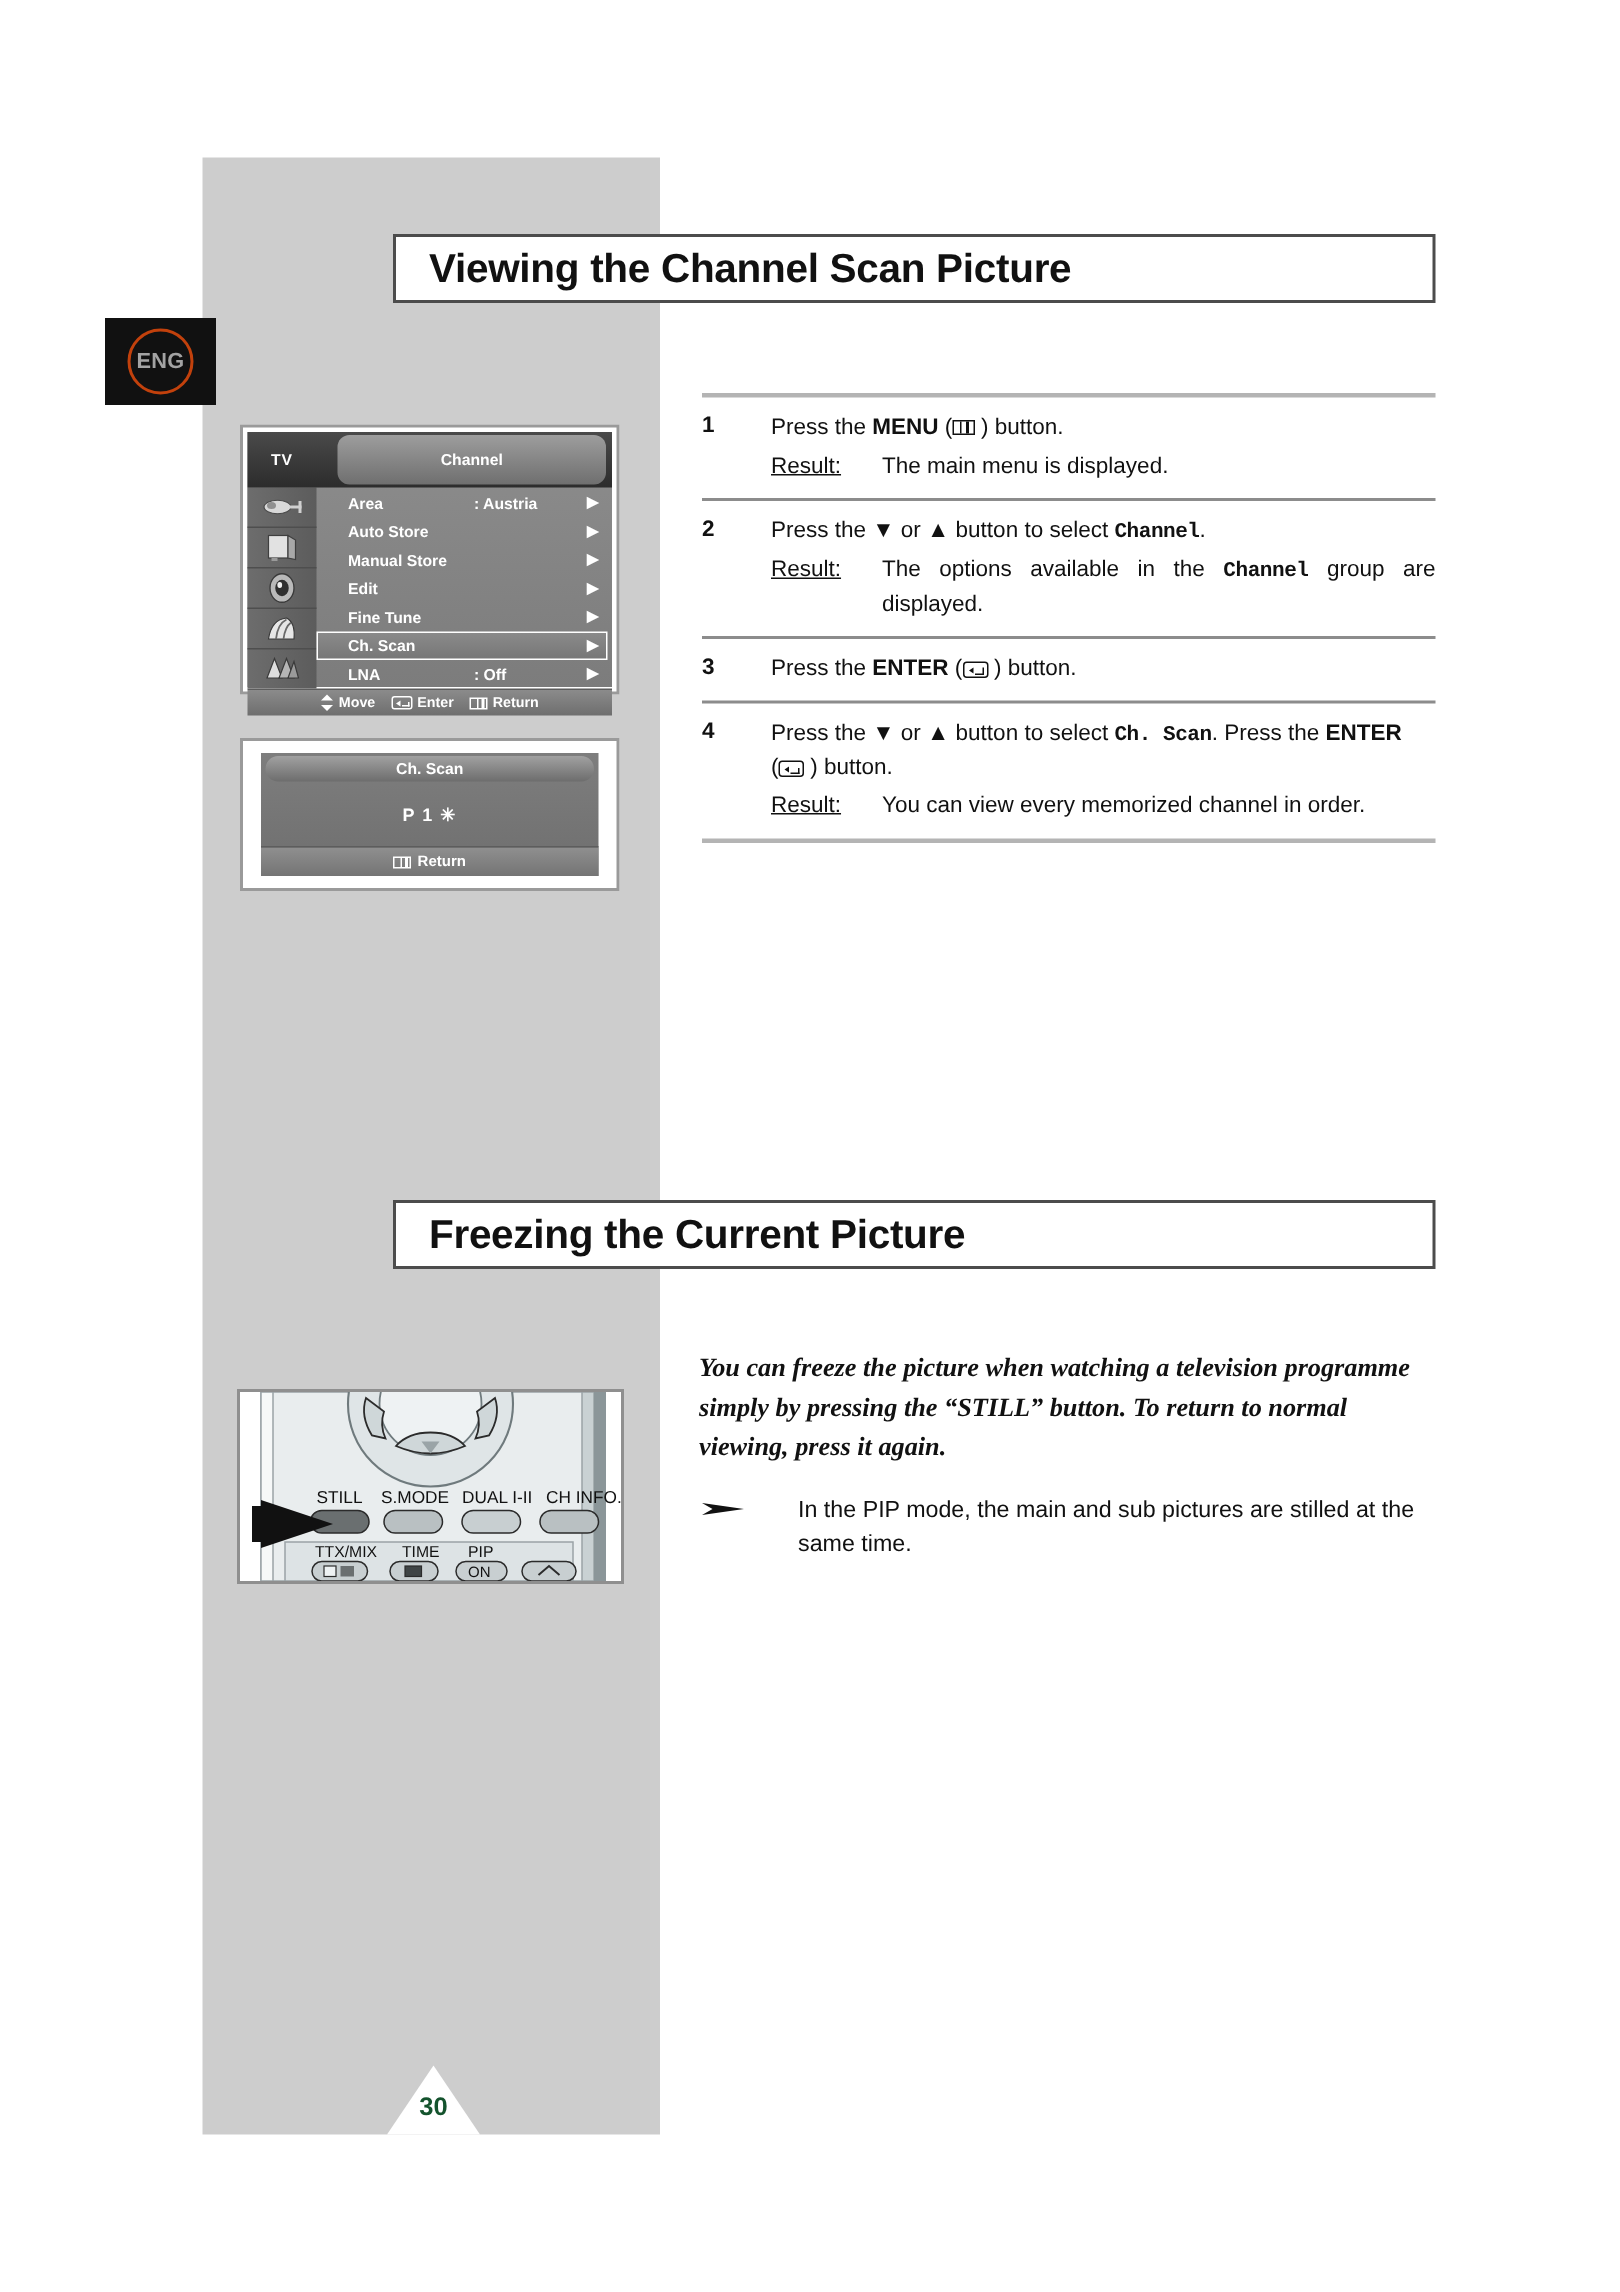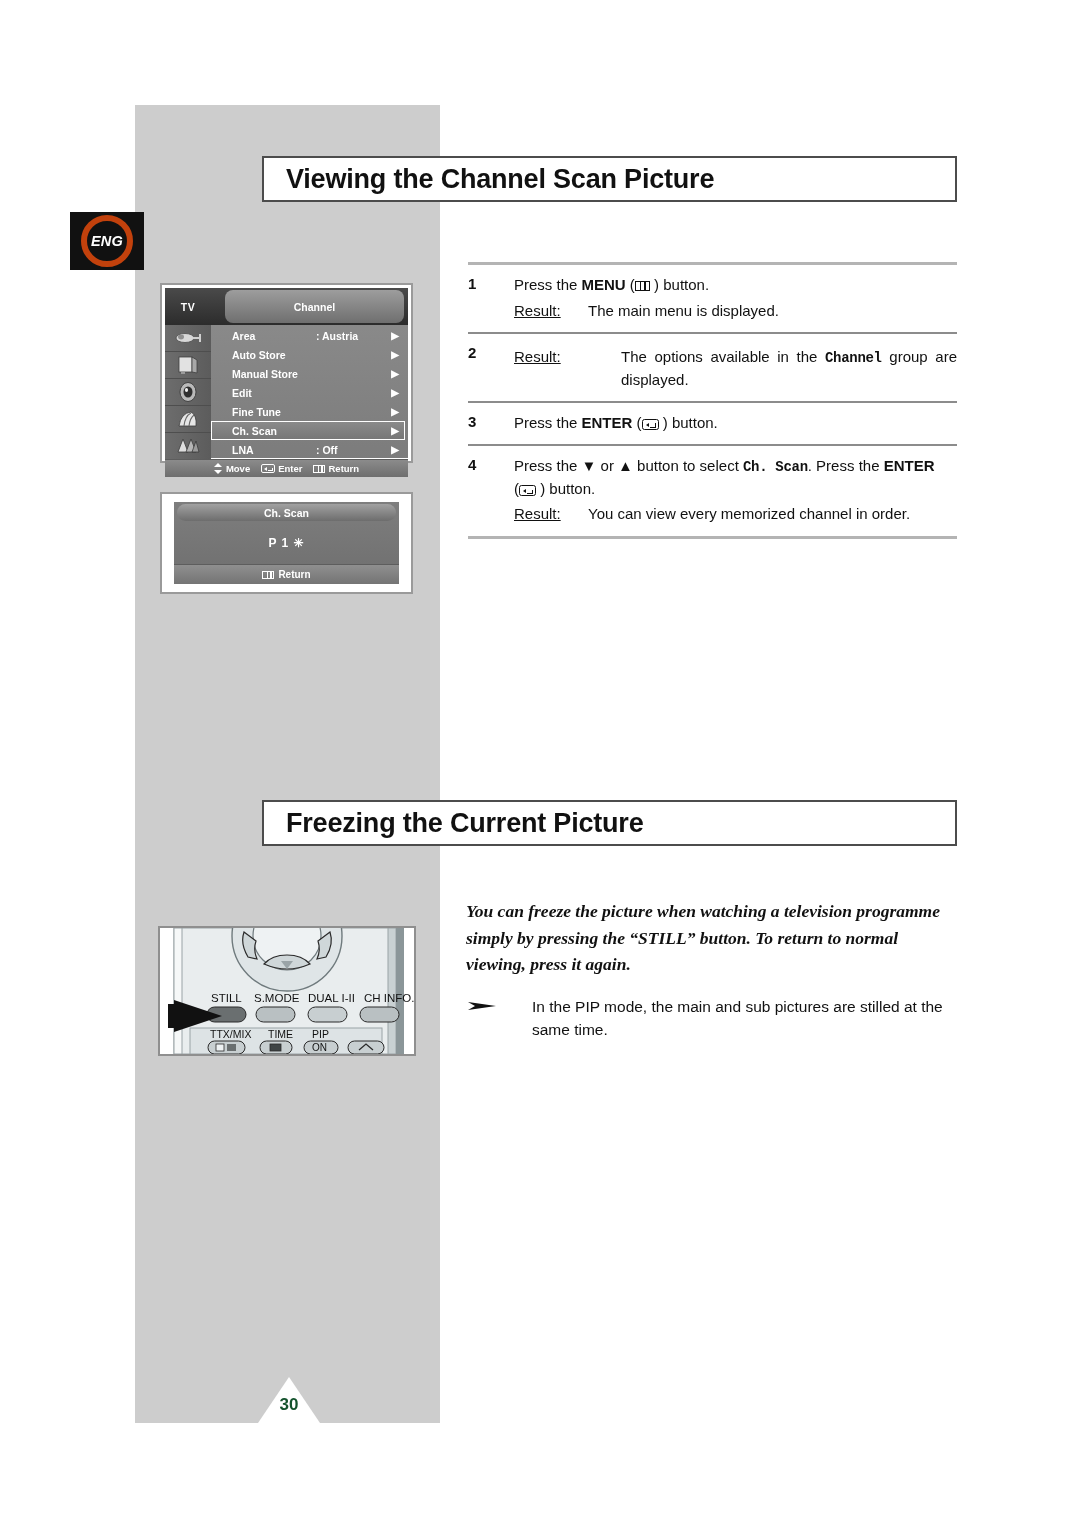--- a/index.html
+++ b/index.html
@@ -32,30 +32,29 @@
     width: 74px;
     height: 58px;
     background: #111111;
     display: flex;
     align-items: center;
     justify-content: center;
   }
   .eng-circle {
     width: 40px;
     height: 40px;
-    border: 6px solid #c2410c;
+    border: 2px solid #c2410c;
     border-radius: 50%;
-    color: #ffffff;
+    color: #a3a3a3;
     font-size: 14.5px;
     font-weight: bold;
     letter-spacing: 0.2px;
     display: flex;
     align-items: center;
     justify-content: center;
-    font-style: italic;
   }
   .page-num {
     position: absolute;
     left: 258px;
     top: 1377px;
     width: 0;
     height: 0;
     border-left: 31px solid transparent;
     border-right: 31px solid transparent;
     border-bottom: 46px solid #ffffff;
@@ -407,21 +406,21 @@
   .res-line {
     display: flex;
     margin-top: 3px;
   }
   .res-label {
     width: 74px;
     flex: none;
     text-decoration: underline;
   }
   .res-text { flex: 1; }
-  .res-text.justified { text-align: justify; margin-left: 33px; }
+  .res-text.justified { text-align: justify; }
   .mono {
     font-family: "Liberation Mono", monospace;
     font-weight: bold;
     font-size: 14px;
     letter-spacing: -0.3px;
   }
   .bold { font-weight: bold; }
 
   
   .italic-note {
@@ -608,20 +607,21 @@
         <span class="res-text">The main menu is displayed.</span>
       </span>
     </div>
   </div>
 
   <div class="hr-thin"></div>
 
   <div class="step">
     <div class="step-num">2</div>
     <div class="step-body">
+      <span class="line"><span>Press the ▼ or ▲ button to select </span><span class="mono">Channel</span><span>.</span></span>
       <span class="res-line">
         <span class="res-label">Result:</span>
         <span class="res-text justified"><span>The options available in the </span><span class="mono">Channel</span><span> group are displayed.</span></span>
       </span>
     </div>
   </div>
 
   <div class="hr-thin"></div>
 
   <div class="step">

